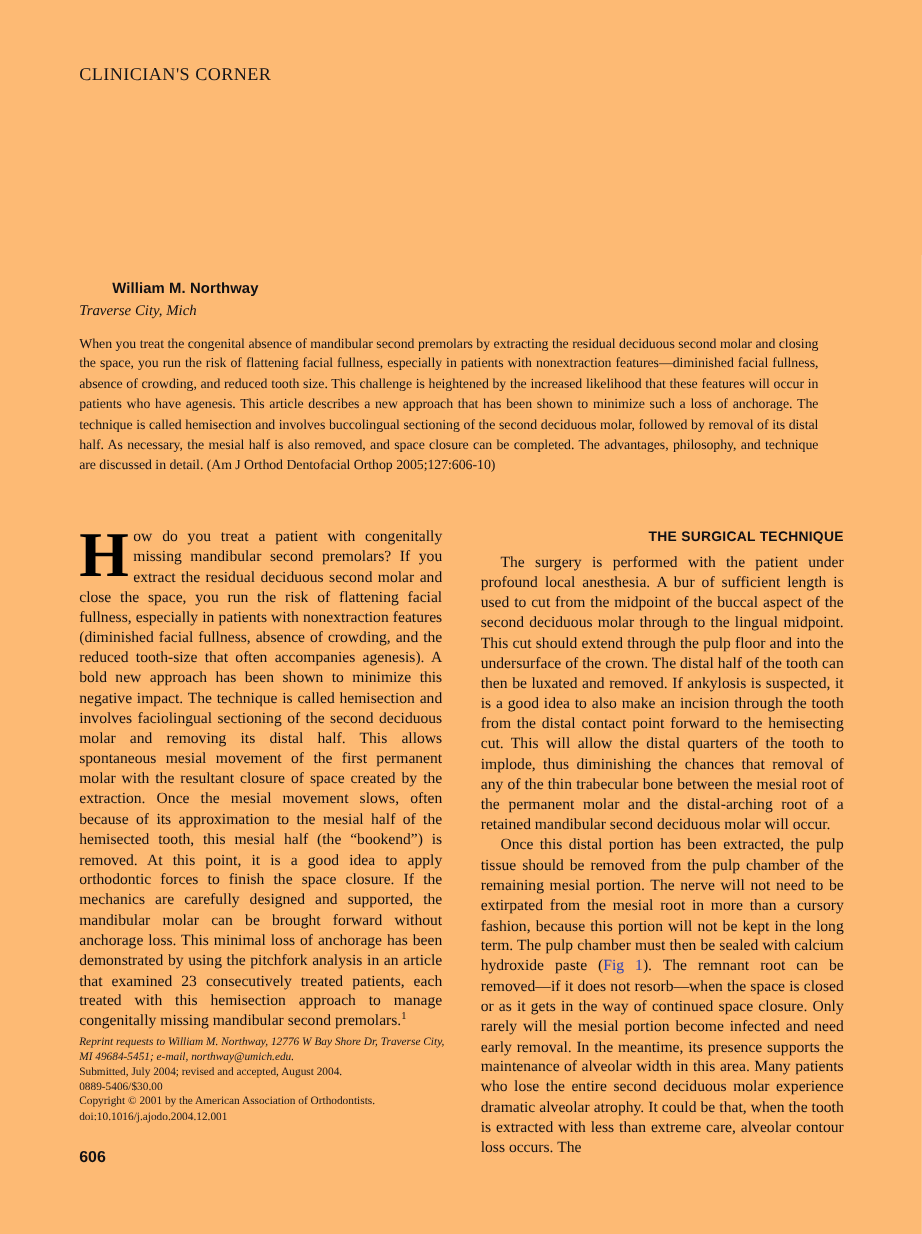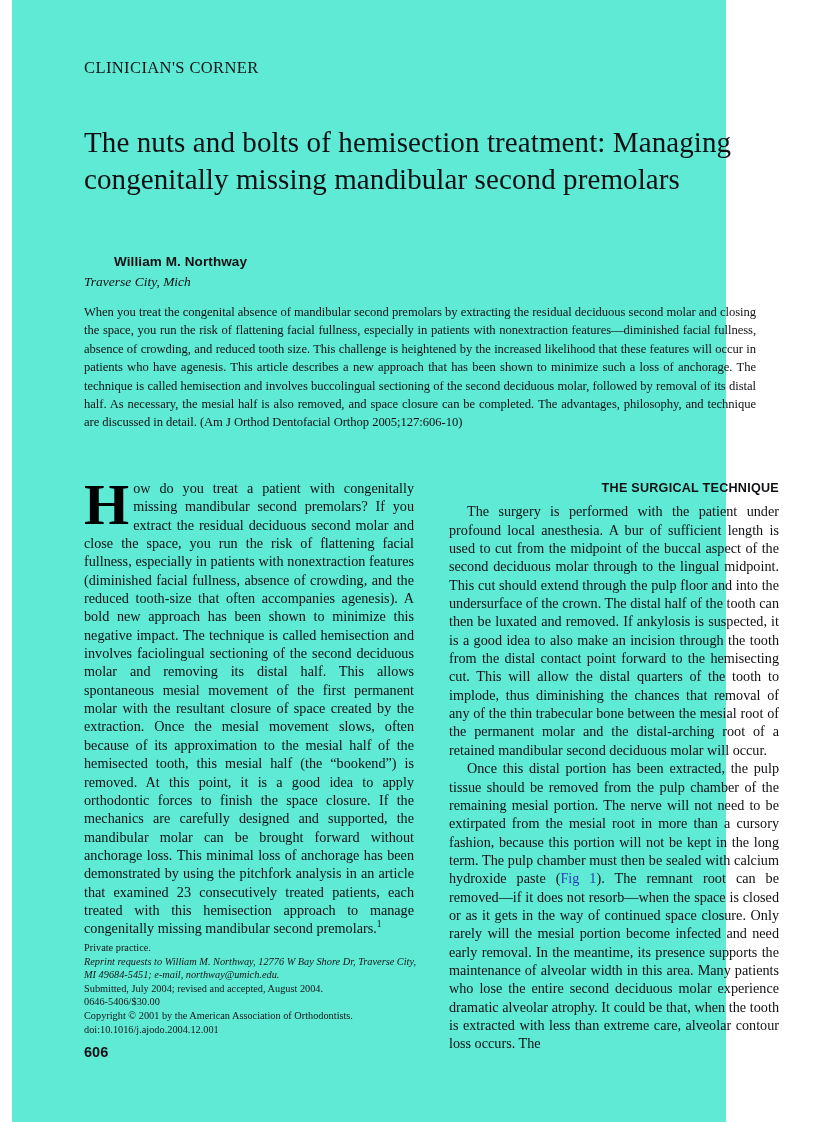--- a/index.html
+++ b/index.html
@@ -11,24 +11,24 @@
     width: 838px;
     height: 1122px;
     font-family: "Liberation Serif", "DejaVu Serif", serif;
     color: #111111;
     position: relative;
     overflow: hidden;
   }
 
   .page {
     position: absolute;
-    left: 12px; top: 0;
-    width: 714px;
+    left: 0; top: 0;
+    width: 838px;
     height: 1122px;
-    background: #5eead4;
+    background: #fdba74;
   }
 
   
   .section-label {
     position: absolute;
     left: 72px;
     top: 58px;
     font-family: "Liberation Serif", "DejaVu Serif", serif;
     font-size: 16.5px;
     letter-spacing: 0.4px;
@@ -165,44 +165,42 @@
     color: #101014;
   }
 </style>
 </head>
 <body>
 
 <div class="page">
 
   <div class="section-label">CLINICIAN'S CORNER</div>
 
-  <h1 class="article-title">The nuts and bolts of hemisection treatment: Managing congenitally missing mandibular second premolars</h1>
 
   <div class="author">William M. Northway</div>
 
   <div class="affiliation">Traverse City, Mich</div>
 
   <div class="abstract">When you treat the congenital absence of mandibular second premolars by extracting the residual deciduous second molar and closing the space, you run the risk of flattening facial fullness, especially in patients with nonextraction features—diminished facial fullness, absence of crowding, and reduced tooth size. This challenge is heightened by the increased likelihood that these features will occur in patients who have agenesis. This article describes a new approach that has been shown to minimize such a loss of anchorage. The technique is called hemisection and involves buccolingual sectioning of the second deciduous molar, followed by removal of its distal half. As necessary, the mesial half is also removed, and space closure can be completed. The advantages, philosophy, and technique are discussed in detail. (Am J Orthod Dentofacial Orthop 2005;127:606-10)</div>
 
   <div class="col col-left">
     <p class="first"><span class="dropcap">H</span><span>ow do you treat a patient with congenitally missing mandibular second premolars? If you extract the residual deciduous second molar and close the space, you run the risk of flattening facial fullness, especially in patients with nonextraction features (diminished facial fullness, absence of crowding, and the reduced tooth-size that often accompanies agenesis). A bold new approach has been shown to minimize this negative impact. The technique is called hemisection and involves faciolingual sectioning of the second deciduous molar and removing its distal half. This allows spontaneous mesial movement of the first permanent molar with the resultant closure of space created by the extraction. Once the mesial movement slows, often because of its approximation to the mesial half of the hemisected tooth, this mesial half (the “bookend”) is removed. At this point, it is a good idea to apply orthodontic forces to finish the space closure. If the mechanics are carefully designed and supported, the mandibular molar can be brought forward without anchorage loss. This minimal loss of anchorage has been demonstrated by using the pitchfork analysis in an article that examined 23 consecutively treated patients, each treated with this hemisection approach to manage congenitally missing mandibular second premolars.</span><sup class="fnref">1</sup></p>
   </div>
 
   <div class="col col-right">
     <div class="subhead">THE SURGICAL TECHNIQUE</div>
 
     <p>The surgery is performed with the patient under profound local anesthesia. A bur of sufficient length is used to cut from the midpoint of the buccal aspect of the second deciduous molar through to the lingual midpoint. This cut should extend through the pulp floor and into the undersurface of the crown. The distal half of the tooth can then be luxated and removed. If ankylosis is suspected, it is a good idea to also make an incision through the tooth from the distal contact point forward to the hemisecting cut. This will allow the distal quarters of the tooth to implode, thus diminishing the chances that removal of any of the thin trabecular bone between the mesial root of the permanent molar and the distal-arching root of a retained mandibular second deciduous molar will occur.</p>
 
     <p><span>Once this distal portion has been extracted, the pulp tissue should be removed from the pulp chamber of the remaining mesial portion. The nerve will not need to be extirpated from the mesial root in more than a cursory fashion, because this portion will not be kept in the long term. The pulp chamber must then be sealed with calcium hydroxide paste (</span><a class="figlink" href="#">Fig 1</a><span>). The remnant root can be removed—if it does not resorb—when the space is closed or as it gets in the way of continued space closure. Only rarely will the mesial portion become infected and need early removal. In the meantime, its presence supports the maintenance of alveolar width in this area. Many patients who lose the entire second deciduous molar experience dramatic alveolar atrophy. It could be that, when the tooth is extracted with less than extreme care, alveolar contour loss occurs. The</span></p>
   </div>
 
   <div class="footnotes">
-    <div>Private practice.</div>
     <div class="wrap">Reprint requests to William M. Northway, 12776 W Bay Shore Dr, Traverse City, MI 49684-5451; e-mail, northway@umich.edu.</div>
     <div>Submitted, July 2004; revised and accepted, August 2004.</div>
-    <div>0646-5406/$30.00</div>
+    <div>0889-5406/$30.00</div>
     <div>Copyright © 2001 by the American Association of Orthodontists.</div>
     <div>doi:10.1016/j.ajodo.2004.12.001</div>
   </div>
 
   <div class="page-number">606</div>
 
 </div>
 
 </body></html>

